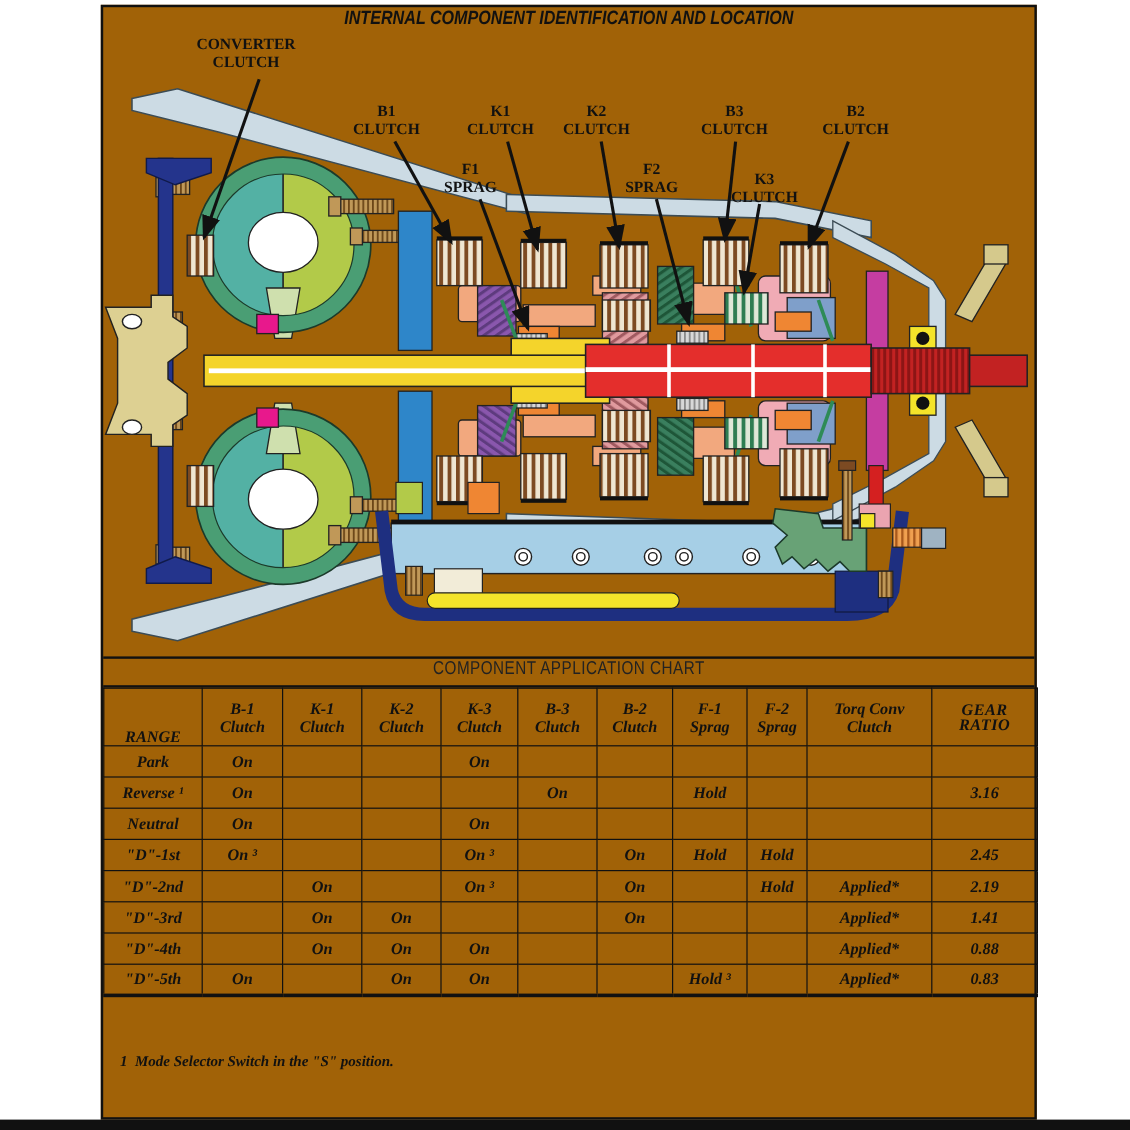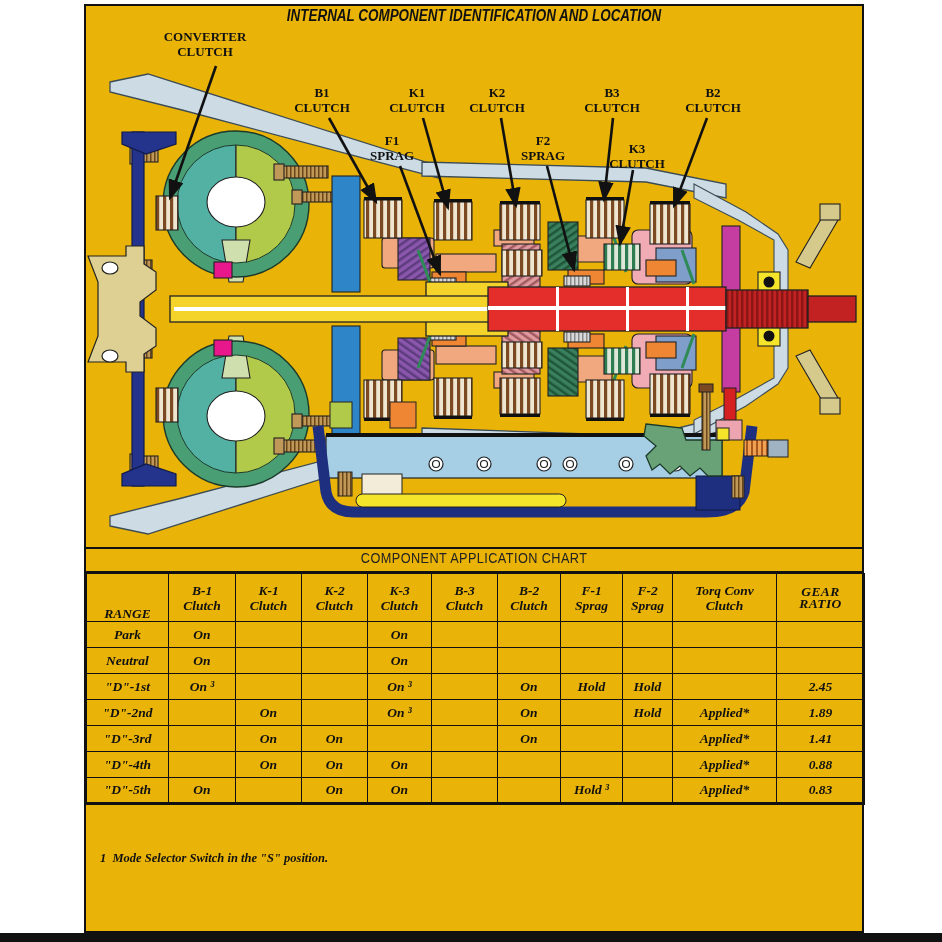--- a/index.html
+++ b/index.html
@@ -1,19 +1,19 @@
 <!DOCTYPE html>
 <html><head>
 <meta charset="utf-8">
 <style>
   html,body{margin:0;padding:0;background:#fff;}
   .canvas{position:relative;width:942px;height:942px;background:#fff;overflow:hidden;
           font-family:"Liberation Serif",serif;color:#111;}
   .frame{position:absolute;left:84px;top:4px;width:780px;height:929px;
-         border:2.5px solid #111;box-sizing:border-box;background:#eab308;
+         border:2.5px solid #111;box-sizing:border-box;background:#a16207;
          display:flex;flex-direction:column;}
   .doc-title{height:18px;line-height:20px;text-align:center;
              font-family:"Liberation Sans",sans-serif;font-weight:900;font-style:italic;
              font-size:16px;letter-spacing:0;transform:scaleX(.84);transform-origin:50% 0;
              white-space:nowrap;}
   .diagram-wrap{position:relative;height:523px;flex:none;}
   .diagram-wrap svg{position:absolute;left:0;top:0;}
   .lbl{position:absolute;transform:translateX(-50%);text-align:center;
        font-weight:700;font-size:13px;line-height:14.5px;z-index:5;}
   .lbl span{display:block;white-space:nowrap;}
@@ -380,20 +380,33 @@
             <td></td>
             <td>On</td>
             <td></td>
             <td></td>
             <td></td>
             <td></td>
             <td></td>
             <td></td>
           </tr>
           <tr>
+            <td class="range-cell">Reverse ¹</td>
+            <td>On</td>
+            <td></td>
+            <td></td>
+            <td></td>
+            <td>On</td>
+            <td></td>
+            <td>Hold</td>
+            <td></td>
+            <td></td>
+            <td>3.16</td>
+          </tr>
+          <tr>
             <td class="range-cell">Neutral</td>
             <td>On</td>
             <td></td>
             <td></td>
             <td>On</td>
             <td></td>
             <td></td>
             <td></td>
             <td></td>
             <td></td>
@@ -416,21 +429,21 @@
             <td class="range-cell">"D"-2nd</td>
             <td></td>
             <td>On</td>
             <td></td>
             <td>On ³</td>
             <td></td>
             <td>On</td>
             <td></td>
             <td>Hold</td>
             <td>Applied*</td>
-            <td>1.89</td>
+            <td>2.19</td>
           </tr>
           <tr>
             <td class="range-cell">"D"-3rd</td>
             <td></td>
             <td>On</td>
             <td>On</td>
             <td></td>
             <td></td>
             <td>On</td>
             <td></td>

